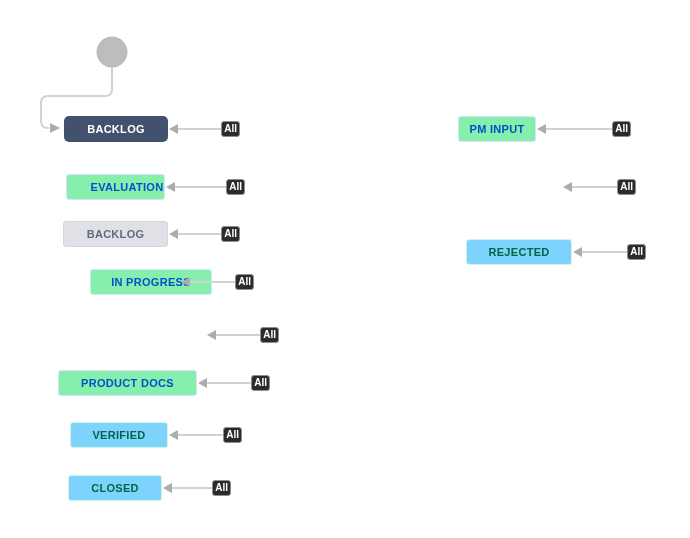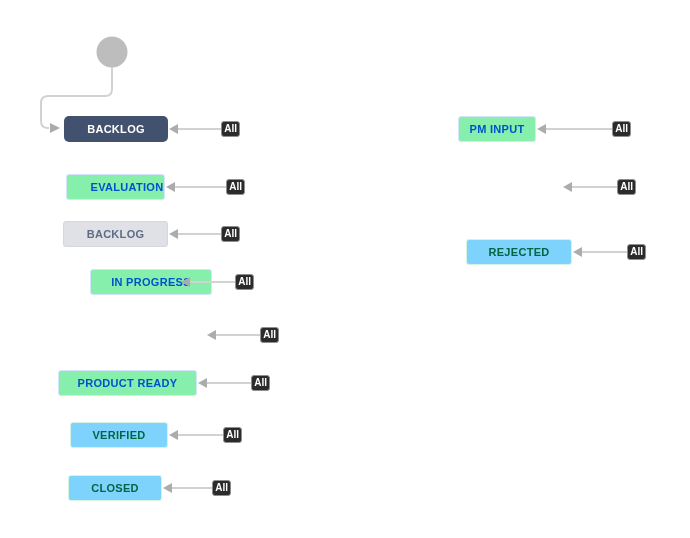--- a/index.html
+++ b/index.html
@@ -39,21 +39,21 @@
   <svg id="start-layer" width="690" height="538" viewBox="0 0 690 538">
     <circle cx="112" cy="52" r="15.5" fill="#BDBDBD"></circle>
     <path d="M112 67 L112 89 Q112 96 105 96 L48 96 Q41 96 41 103 L41 121 Q41 128 48 128 L49 128" fill="none" stroke="#D2D2D2" stroke-width="2"></path>
     <polygon points="50,123 60,128 50,133" fill="#ACACAC"></polygon>
   </svg>
 
   <div class="status dark" style="left:64px;top:116px;width:104px;">BACKLOG</div>
   <div class="status blue" style="left:66px;top:174px;width:99px;padding-left:23px;">EVALUATION</div>
   <div class="status gray" style="left:63px;top:221px;width:105px;">BACKLOG</div>
   <div class="status blue" style="left:58px;top:269px;width:122px;margin-left:32px;">IN PROGRESS</div>
-  <div class="status blue" style="left:58px;top:370px;width:139px;">PRODUCT READY</div>
+  <div class="status blue" style="left:58px;top:370px;width:139px;">PRODUCT DOCS</div>
   <div class="status green" style="left:70px;top:422px;width:98px;">VERIFIED</div>
   <div class="status green" style="left:68px;top:475px;width:94px;">CLOSED</div>
   <div class="status blue" style="left:458px;top:116px;width:78px;">PM INPUT</div>
   <div class="status green" style="left:466px;top:239px;width:106px;">REJECTED</div>
 
   <div class="transition" style="left:169px;top:121px;width:71px;">
     <span class="t-arrow"></span>
     <span class="t-line"></span>
     <span class="t-badge">All</span>
   </div>

